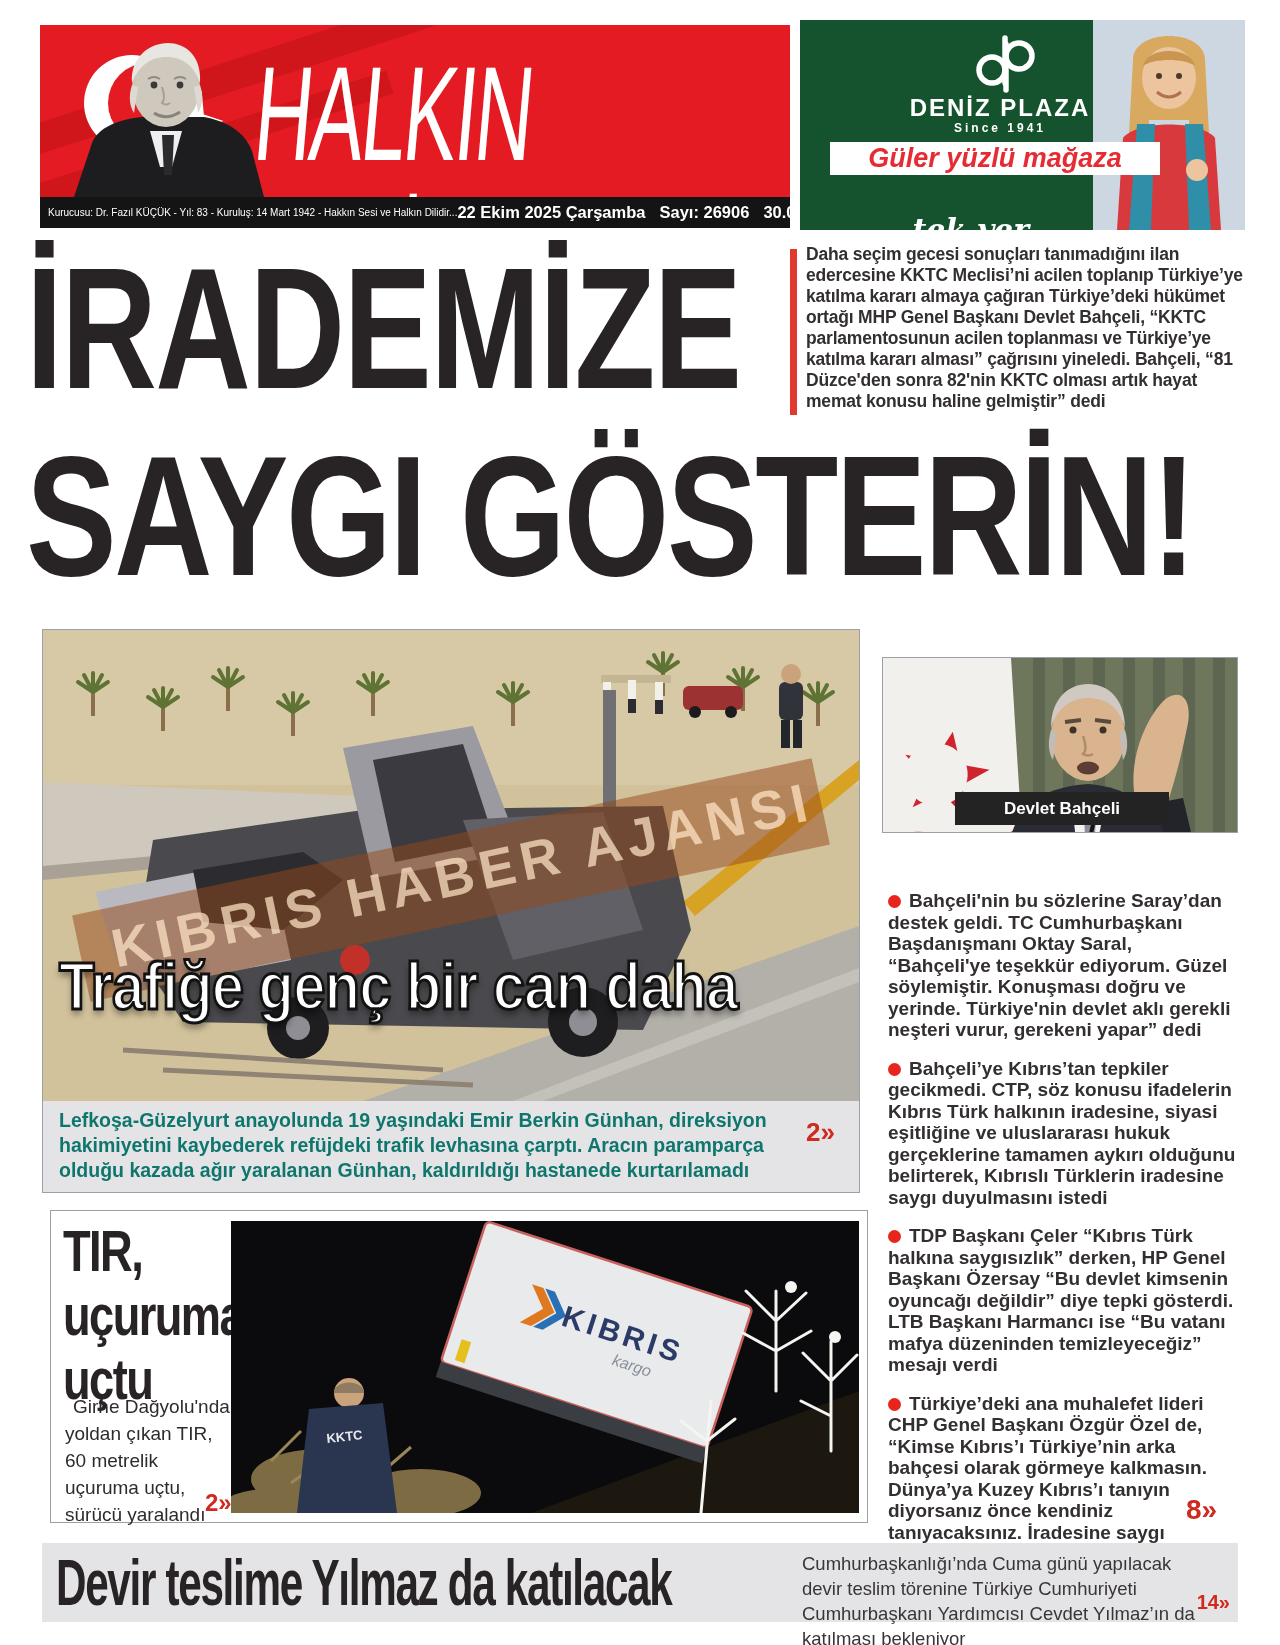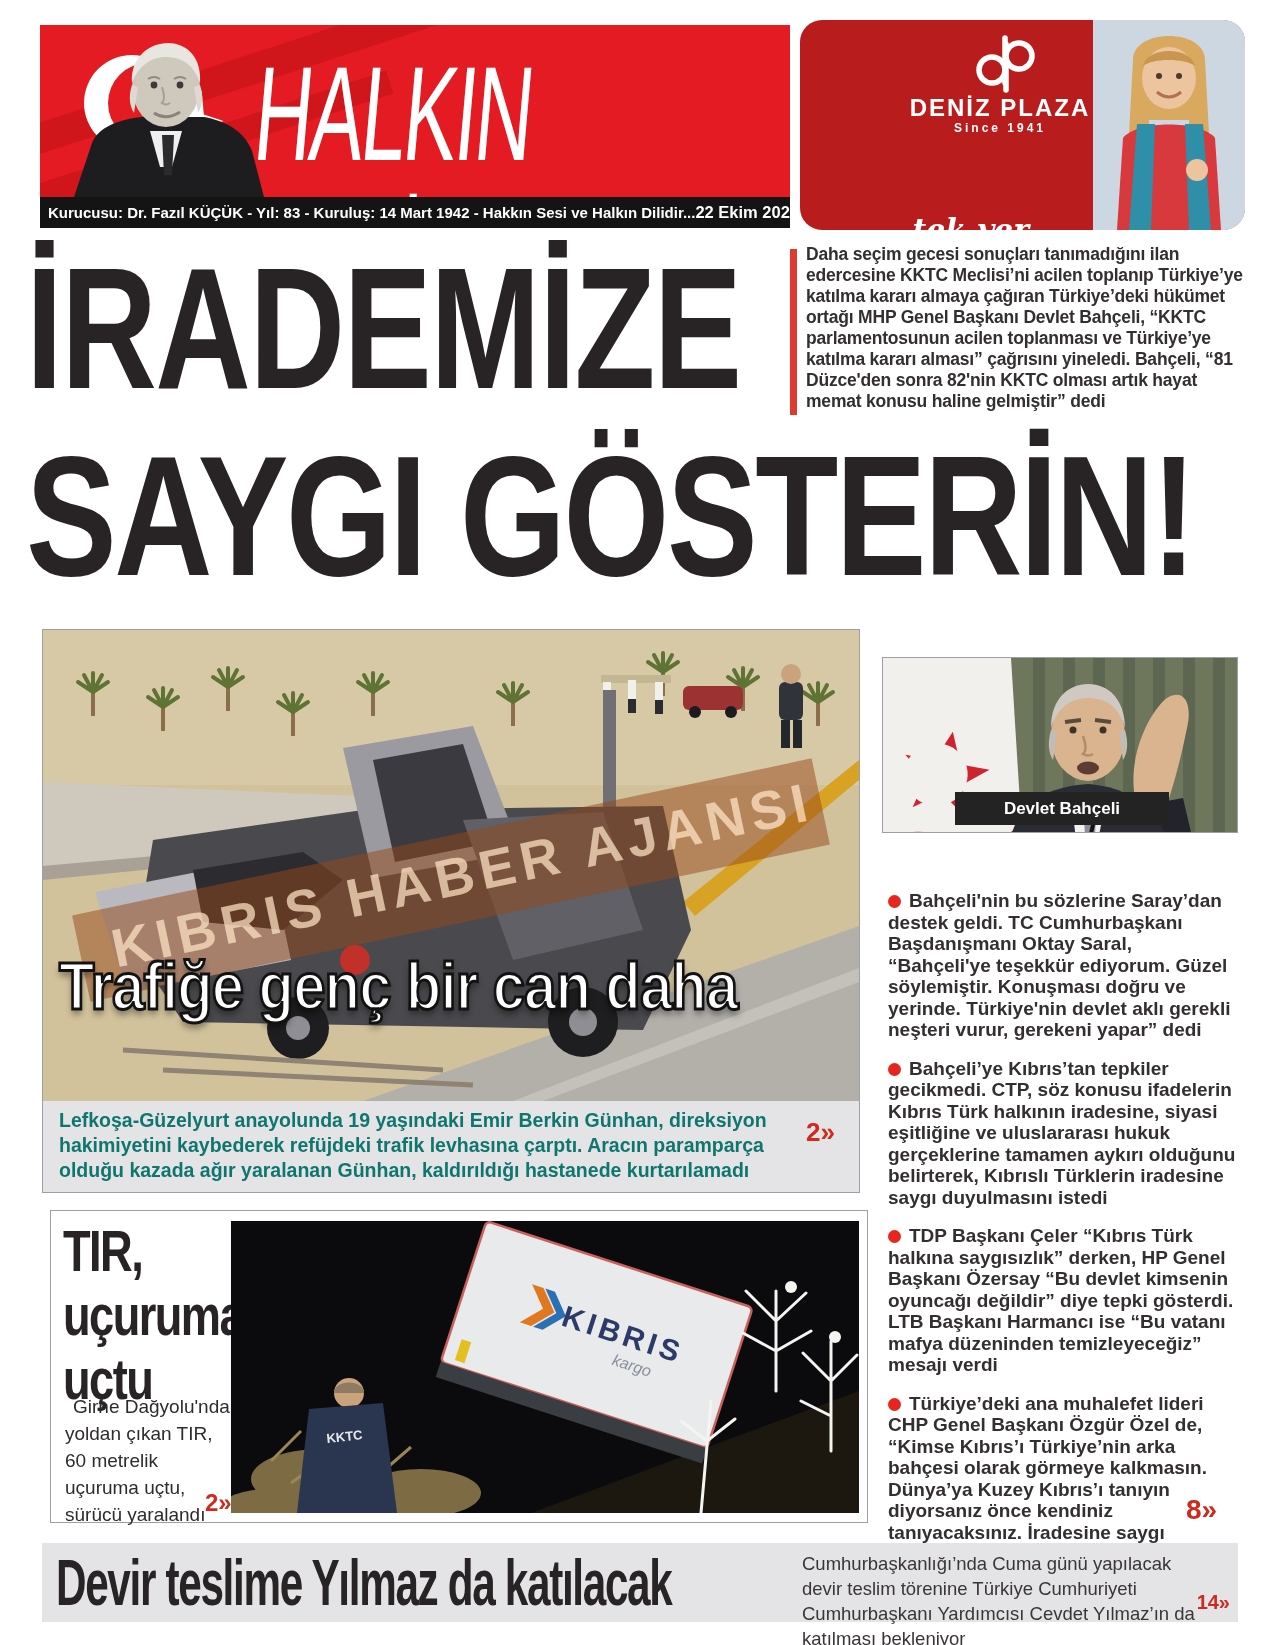--- a/index.html
+++ b/index.html
@@ -17,24 +17,24 @@
   #masthead{left:40px;top:25px;width:750px;height:172px;background:#e41b22;overflow:hidden;}
   .flag-fold{position:absolute;background:rgba(120,0,0,.18);transform:rotate(-18deg);}
   #masthead-title{
     left:222px;top:14px;font-size:134px;line-height:150px;color:#ffffff;
     transform:skewX(-5deg) scaleX(0.60);transform-origin:0 0;letter-spacing:-4px;
   }
   #founder-bar{
     left:40px;top:197px;width:750px;height:31px;background:#141414;color:#fff;
     display:flex;align-items:center;padding:0 8px;box-sizing:border-box;white-space:nowrap;
   }
-  #founder-text{font-size:15px;font-weight:bold;}
+  #founder-text{font-size:10px;font-weight:normal;}
   #dateline{margin-left:auto;font-size:16.5px;font-weight:bold;display:flex;gap:14px;}
   
-  #ad{left:800px;top:20px;width:445px;height:210px;background:#b91c1c;overflow:hidden;border-radius:22px;}
+  #ad{left:800px;top:20px;width:445px;height:210px;background:#14532d;overflow:hidden;}
   #ad-girl-panel{position:absolute;right:0;top:0;width:152px;height:100%;background:#ccd7e1;}
   #ad-brand{position:absolute;left:50px;top:74px;width:300px;text-align:center;color:#fff;
     font-size:24px;font-weight:900;letter-spacing:2px;}
   #ad-since{position:absolute;left:50px;top:101px;width:300px;text-align:center;color:#fff;
     font-size:12px;font-weight:bold;letter-spacing:3px;}
   #ad-band{position:absolute;left:30px;top:122px;width:330px;height:33px;background:#fff;
     text-align:center;line-height:33px;font-size:27px;font-weight:900;font-style:italic;color:#e62c32;}
   .ad-script{position:absolute;left:20px;width:330px;text-align:center;color:#fff;
     font-family:"DejaVu Serif",serif;font-style:italic;font-weight:bold;font-size:30px;}
   
@@ -144,20 +144,21 @@
   <svg class="abs" style="left:162px;top:10px;" width="86" height="64" viewBox="0 0 86 64">
     <g stroke="#ffffff" stroke-width="5.5" fill="none" stroke-linecap="round">
       <circle cx="30" cy="40" r="13"></circle>
       <line x1="43" y1="8" x2="43" y2="53"></line>
       <circle cx="57" cy="26" r="13"></circle>
       <line x1="44" y1="14" x2="44" y2="60"></line>
     </g>
   </svg>
   <div id="ad-brand">DENİZ PLAZA</div>
   <div id="ad-since">Since 1941</div>
+  <div id="ad-band">Güler yüzlü mağaza</div>
   <div class="ad-script" style="top:192px;">tek yer...</div>
 </div>
 
 <div class="abs" id="headline1">
   <span class="impact">İRADEMİZE</span>
 </div>
 <div class="abs" id="standfirst-bar"></div>
 <div class="abs" id="standfirst">Daha seçim gecesi sonuçları tanımadığını ilan edercesine KKTC Meclisi’ni acilen toplanıp Türkiye’ye katılma kararı almaya çağıran Türkiye’deki hükümet ortağı MHP Genel Başkanı Devlet Bahçeli, “KKTC parlamentosunun acilen toplanması ve Türkiye’ye katılma kararı alması” çağrısını yineledi. Bahçeli, “81 Düzce'den sonra 82'nin KKTC olması artık hayat memat konusu haline gelmiştir” dedi</div>
 <div class="abs" id="headline2">
   <span class="impact">SAYGI GÖSTERİN!</span>

